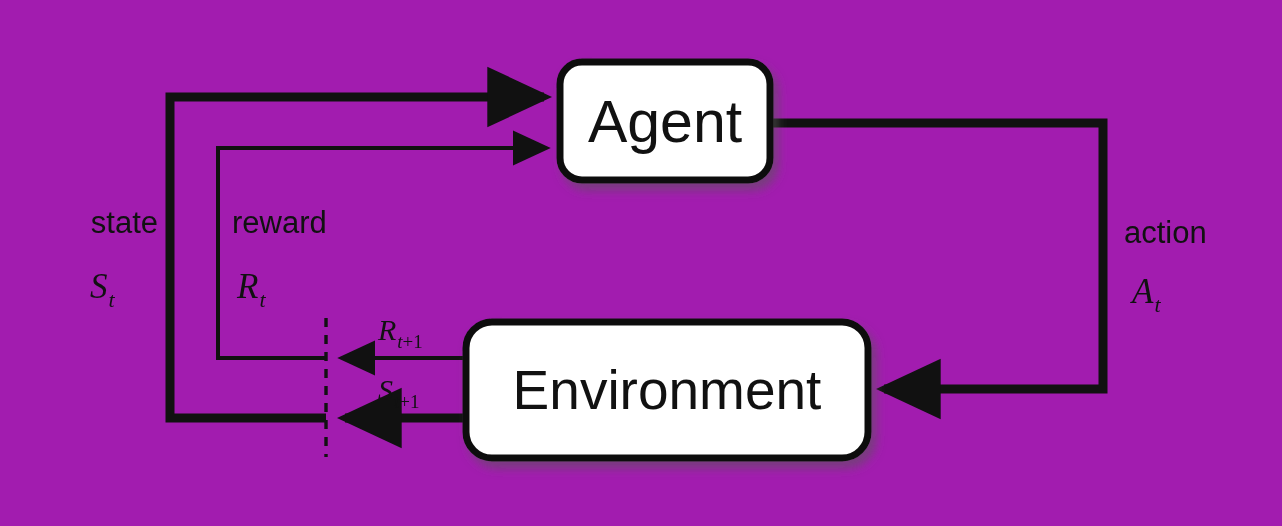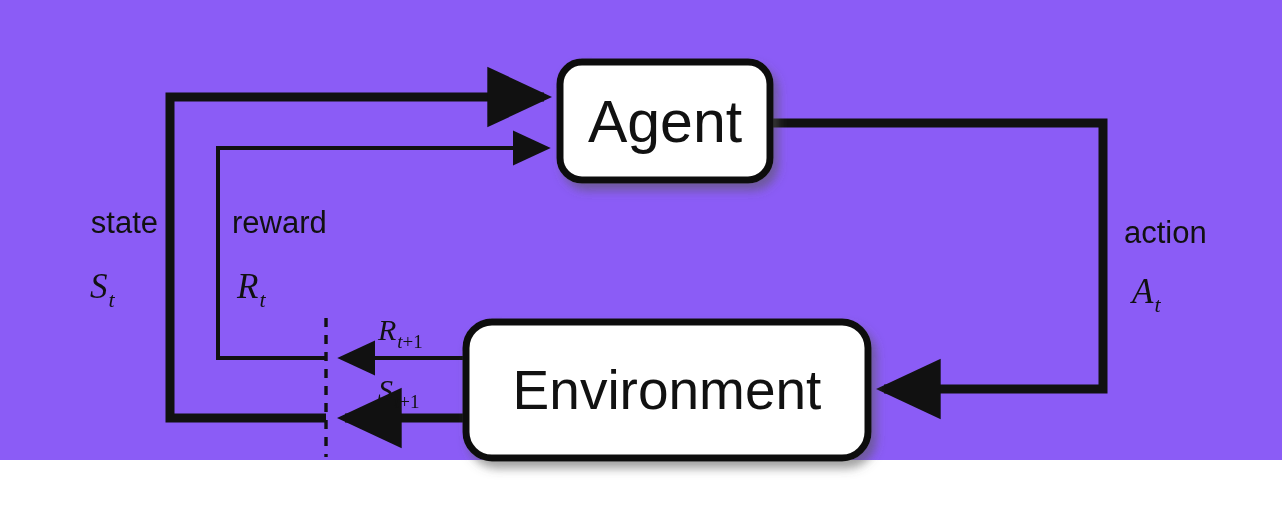--- a/index.html
+++ b/index.html
@@ -9,22 +9,22 @@
   }
   body {
     width: 1282px;
     height: 526px;
     font-family: "Liberation Sans", sans-serif;
     overflow: hidden;
   }
   #diagram-root {
     position: relative;
     width: 1282px;
-    height: 460px;
-    background: #8b5cf6;
+    height: 526px;
+    background: #a21caf;
   }
   svg.diagram-canvas {
     position: absolute;
     left: 0;
     top: 0;
     width: 1282px;
     height: 526px;
     display: block;
   }
   .box-label {

